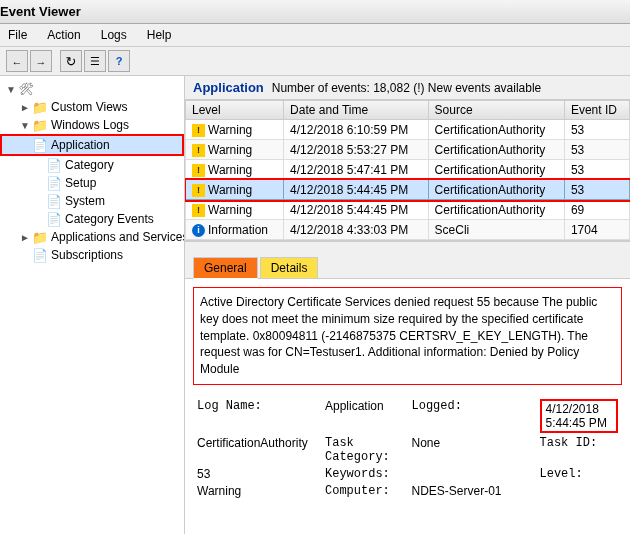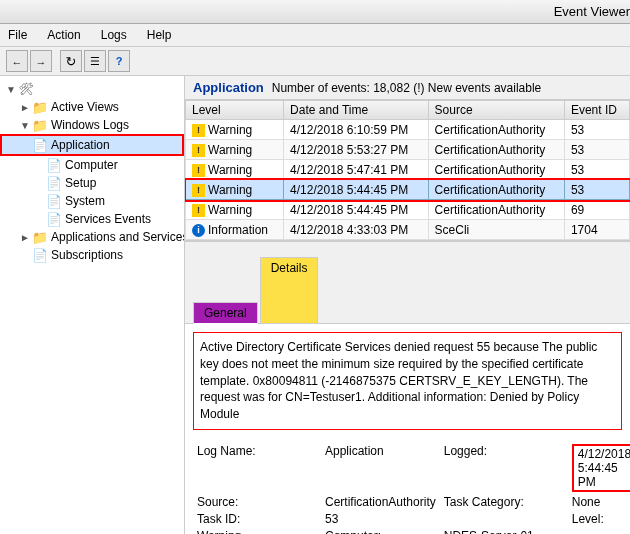--- a/index.html
+++ b/index.html
@@ -7,24 +7,24 @@
       font-family: 'Segoe UI', Tahoma, Geneva, Verdana, sans-serif;
       font-size: 12px;
       background: #f0f0f0;
       width: 630px;
       height: 534px;
       overflow: hidden;
     }
     .title-bar {
       background: linear-gradient(to bottom, #f5f5f5, #e0e0e0);
       border-bottom: 1px solid #aaa;
-      text-align: right;
+      text-align: left;
       padding: 4px 0;
       font-size: 13px;
-      font-weight: normal;
+      font-weight: bold;
       color: #000;
     }
     .menu-bar {
       background: #f0f0f0;
       border-bottom: 1px solid #ccc;
       display: flex;
       align-items: flex-start;
       padding: 2px 4px;
       gap: 12px;
     }
@@ -158,42 +158,41 @@
     .tab {
       padding: 3px 10px;
       border: 1px solid #ccc;
       border-bottom: none;
       background: #fde047;
       cursor: pointer;
       font-size: 12px;
       margin-right: 2px;
     }
     .tab.active {
-      background: #a21caf;
+      background: #f97316;
       border-bottom: 1px solid #fff;
       margin-bottom: -1px;
-      margin-top: 45px;
     }
     .event-message-box {
       border: 1px solid red;
       margin: 8px;
       padding: 6px;
       font-size: 12px;
       min-height: 80px;
       background: #fff;
       line-height: 1.4;
     }
     .detail-fields {
       padding: 6px 12px;
       font-size: 12px;
       display: grid;
       grid-template-columns: 120px 1fr 120px 1fr;
       gap: 3px 8px;
     }
-    .field-label { color: #000; font-weight: normal; }
+    .field-label { color: #000; font-weight: normal; font-family: Liberation Mono, monospace; }
     .field-value { color: #000; }
     .folder-icon {
       color: #ffc000;
       font-size: 13px;
     }
     .scrollbar-h {
       height: 12px;
       background: #f0f0f0;
       border-top: 1px solid #ccc;
       display: flex;
@@ -227,52 +226,52 @@
   <div class="sidebar">
 
     <div class="tree-item indent-1">
       <span class="tree-expand">▼</span>
       <span class="tree-icon" style="color:#555;">🛠</span>
     </div>
 
     <div class="tree-item indent-2">
       <span class="tree-expand">►</span>
       <span class="tree-icon folder-icon">📁</span>
-      <span>Active Views</span>
+      <span>Custom Views</span>
     </div>
 
     <div class="tree-item indent-2">
       <span class="tree-expand">▼</span>
       <span class="tree-icon folder-icon">📁</span>
       <span>Windows Logs</span>
     </div>
 
     <div class="tree-item indent-3 selected" style="border: 2px solid red; padding-left:30px;">
       <span class="tree-icon" style="color:#555;font-size:13px;">📄</span>
       <span>Application</span>
     </div>
 
     <div class="tree-item indent-3" style="padding-left:46px;">
       <span class="tree-icon" style="color:#555;font-size:13px;">📄</span>
-      <span>Computer</span>
+      <span>Category</span>
     </div>
 
     <div class="tree-item indent-3" style="padding-left:46px;">
       <span class="tree-icon" style="color:#555;font-size:13px;">📄</span>
       <span>Setup</span>
     </div>
 
     <div class="tree-item indent-3" style="padding-left:46px;">
       <span class="tree-icon" style="color:#555;font-size:13px;">📄</span>
       <span>System</span>
     </div>
 
     <div class="tree-item indent-3" style="padding-left:46px;">
       <span class="tree-icon" style="color:#555;font-size:13px;">📄</span>
-      <span>Services Events</span>
+      <span>Category Events</span>
     </div>
 
     <div class="tree-item indent-2">
       <span class="tree-expand">►</span>
       <span class="tree-icon folder-icon">📁</span>
       <span>Applications and Services Logs</span>
     </div>
 
     <div class="tree-item indent-2">
       <span class="tree-expand" style="visibility:hidden;"></span>
@@ -347,27 +346,27 @@
       </div>
 
       <div class="event-message-box">Active Directory Certificate Services denied request 55 because The public key does not meet the minimum size required by the specified certificate template. 0x80094811 (-2146875375 CERTSRV_E_KEY_LENGTH). The request was for CN=Testuser1. Additional information: Denied by Policy Module</div>
 
       <div class="detail-fields">
         <span class="field-label">Log Name:</span>
         <span class="field-value">Application</span>
         <span class="field-label">Logged:</span>
         <span class="field-value" style="border:2px solid red; padding:1px 4px; display:inline-block;">4/12/2018 5:44:45 PM</span>
 
-        <span class="field-label">Source:</span>
         <span class="field-value">CertificationAuthority</span>
         <span class="field-label">Task Category:</span>
         <span class="field-value">None</span>
 
         <span class="field-label">Task ID:</span>
         <span class="field-value">53</span>
+        <span class="field-label">Keywords:</span>
         <span class="field-value"></span>
 
         <span class="field-label">Level:</span>
         <span class="field-value">Warning</span>
         <span class="field-label">Computer:</span>
         <span class="field-value">NDES-Server-01</span>
 
       </div>
     </div>
   </div>

